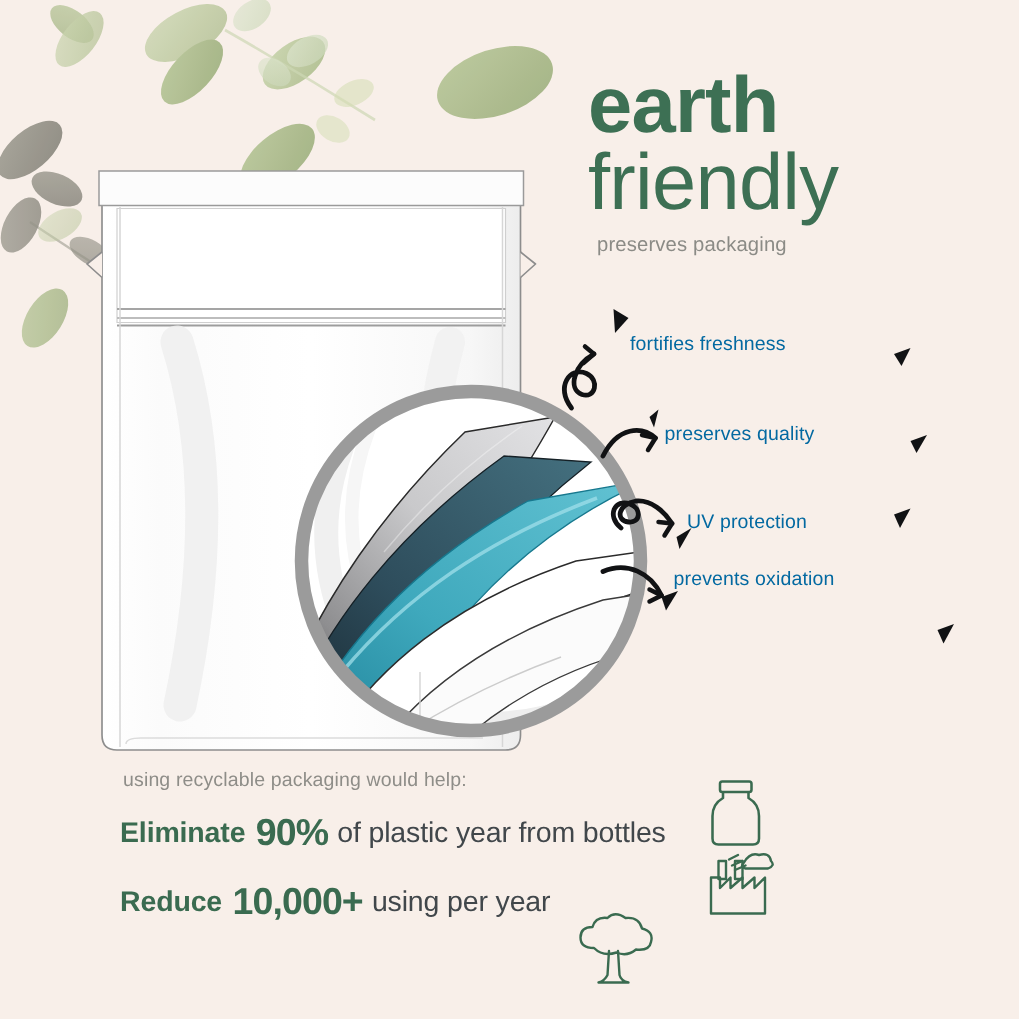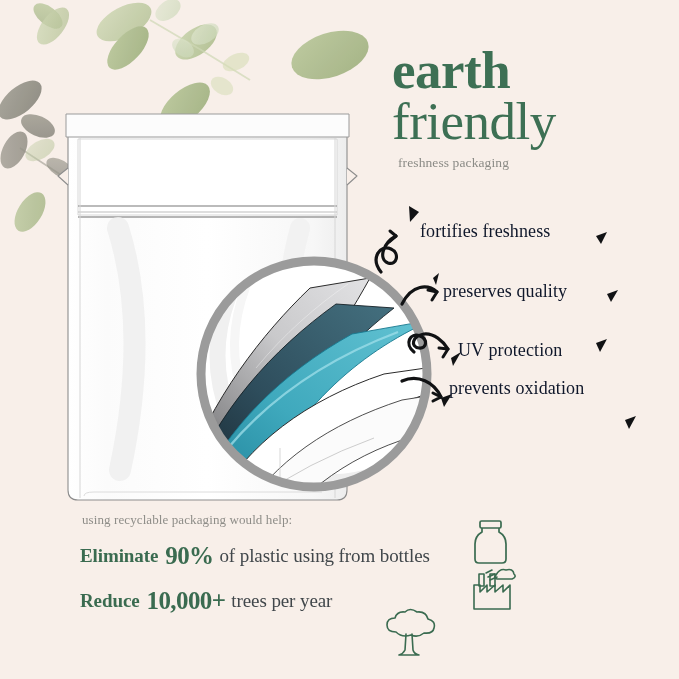--- a/index.html
+++ b/index.html
@@ -2,21 +2,21 @@
 <html><head>
 <meta charset="utf-8">
 <style>
   html,body{margin:0;padding:0;}
   body{
     width:679px;height:679px;overflow:hidden;
     background:#f8efe9;
     font-family:"Liberation Sans",sans-serif;
     -webkit-font-smoothing:antialiased;
   }
-  #stage{position:relative;width:679px;height:677px;background:#f8efe9;font-family:Liberation Serif, serif;}
+  #stage{position:relative;width:679px;height:677px;background:#f8efe9;}
 
   
   .leaf-layer{position:absolute;left:0;top:0;width:679px;height:679px;pointer-events:none;}
 
   
   .pouch-layer{position:absolute;left:0;top:0;width:679px;height:679px;}
 
   
   .magnifier{position:absolute;left:188px;top:248px;width:252px;height:252px;}
 
@@ -30,21 +30,21 @@
     font-size:53px;font-weight:400;color:#3d7054;
     line-height:1.0;letter-spacing:-0.5px;margin:0;
     white-space:nowrap;
   }
   .headline .h-sub{
     font-size:13.5px;color:#8b8b86;margin:7px 0 0 6px;letter-spacing:0.1px;
   }
 
   
   .feature{
-    position:absolute;font-size:18px;color:#0f172a;white-space:nowrap;
+    position:absolute;font-size:13px;color:#0369a1;white-space:nowrap;
     letter-spacing:0.1px;
   }
   .f1{left:420px;top:221px;}
   .f2{left:443px;top:281px;}
   .f3{left:458px;top:340px;}
   .f4{left:449px;top:378px;}
 
   
   .stats{position:absolute;left:80px;top:512px;width:520px;}
   .stats-intro{
@@ -215,21 +215,21 @@
       <path d="M66 252 Q 120 214 186 190" stroke="#cccccc" stroke-width="1" fill="none"></path>
       <path d="M92 200 L92 268" stroke="#d2d2d2" stroke-width="0.9"></path>
     </g>
 
     <circle cx="126" cy="126" r="113" fill="none" stroke="#9b9b9b" stroke-width="9"></circle>
   </svg>
 
   <div class="headline">
     <div class="h-earth">earth</div>
     <div class="h-friendly">friendly</div>
-    <div class="h-sub">freshness packaging</div>
+    <div class="h-sub">preserves packaging</div>
   </div>
 
   <svg class="leaf-layer" viewBox="0 0 679 679" xmlns="http://www.w3.org/2000/svg">
     <g stroke="#111214" fill="none" stroke-width="3.2" stroke-linecap="round">
 
       <path d="M381 272 C 370 258 380 244 391 249 C 400 253 397 266 388 263 C 378 259 383 243 396 236"></path>
       <path d="M396 236 L390 231 M396 236 L389 242" stroke-width="3"></path>
 
       <path d="M402 304 C 412 284 428 284 437 292"></path>
       <path d="M437 292 L428 290 M437 292 L432 300" stroke-width="3"></path>
@@ -257,28 +257,28 @@
   <div class="feature f3">UV protection</div>
   <div class="feature f2">preserves quality</div>
   <div class="feature f4">prevents oxidation</div>
 
   <div class="stats">
     <div class="stats-intro">using recyclable packaging would help:</div>
 
     <div class="stat-row">
       <span class="stat-verb">Eliminate</span>
       <span class="stat-num">90%</span>
-      <span class="stat-tail">of plastic using from bottles</span>
+      <span class="stat-tail">of plastic year from bottles</span>
     </div>
 
 
     <div class="stat-row">
       <span class="stat-verb">Reduce</span>
       <span class="stat-num">10,000+</span>
-      <span class="stat-tail">trees per year</span>
+      <span class="stat-tail">using per year</span>
     </div>
   </div>
 
   <svg class="stat-icon" style="left:468px;top:518px;" width="46" height="48" viewBox="0 0 46 48" xmlns="http://www.w3.org/2000/svg">
     <g fill="none" stroke="#3a6b50" stroke-width="1.7" stroke-linejoin="round">
       <rect x="12" y="3" width="21" height="7" rx="1.5"></rect>
       <path d="M14 10 L14 14 Q7 18 7 26 L7 41 Q7 45 11 45 L34 45 Q38 45 38 41 L38 26 Q38 18 31 14 L31 10"></path>
     </g>
   </svg>
 

